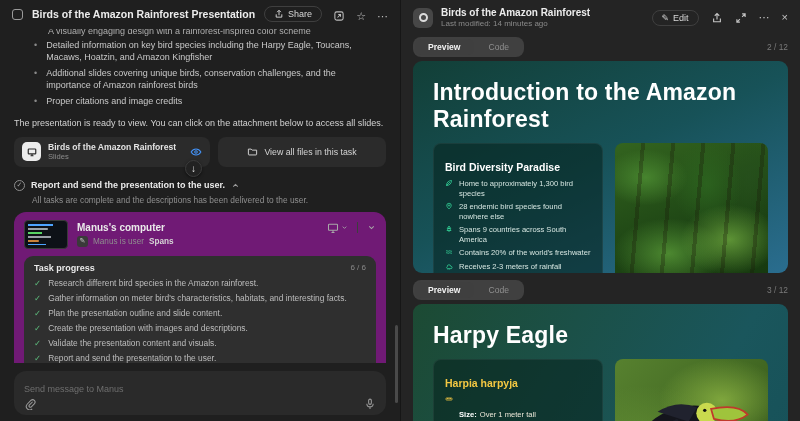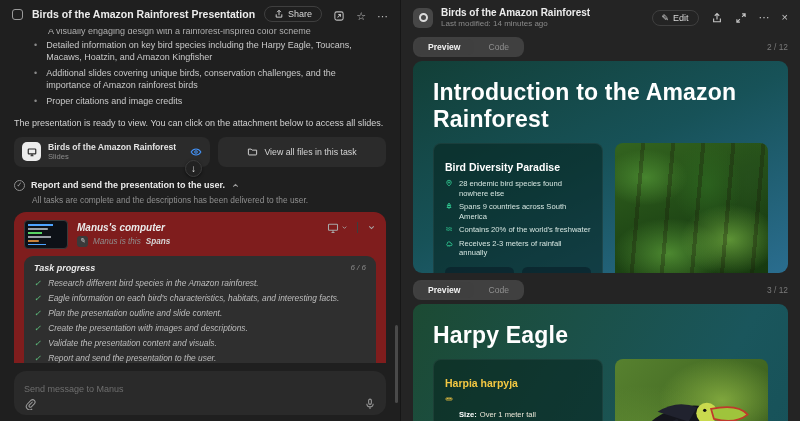--- a/index.html
+++ b/index.html
@@ -42,21 +42,21 @@
   .scroll-btn { position:absolute; left:46%; bottom:-10px; width:17px; height:17px; border-radius:50%;
     background:#222; border:1px solid #3c3c3c; display:flex; align-items:center; justify-content:center;
     color:#e8e8e8; font-size:10px; cursor:pointer; box-shadow:0 1px 3px rgba(0,0,0,.5); }
 
   .report-row { display:flex; align-items:center; gap:6px; margin-top:13px; }
   .check-circ { width:11px; height:11px; border-radius:50%; border:1px solid #8f8f8f; color:#9f9f9f;
     font-size:7px; display:flex; align-items:center; justify-content:center; }
   .report-title { font-size:9px; font-weight:bold; color:#eaeaea; }
   .report-sub { font-size:8.4px; color:#8f8f8f; margin:4px 0 0 18px; }
 
-  .pc-card { margin-top:7px; background:#7f1d1d; border-radius:12px; padding:8px 10px;font-style:italic; }
+  .pc-card { margin-top:7px; background:#701a75; border-radius:12px; padding:8px 10px; }
   .pc-head { display:flex; align-items:center; gap:9px; }
   .thumb { position:relative; width:44px; height:29px; border-radius:4px; background:#0d1117;
     border:1px solid #3a3a3a; overflow:hidden; flex-shrink:0; cursor:pointer; }
   .thumb::before { content:""; position:absolute; inset:3px; background:
     linear-gradient(#4da3ff 0 0) 0 0/70% 2px no-repeat,
     linear-gradient(#9aa0a8 0 0) 0 4px/55% 2px no-repeat,
     linear-gradient(#57d364 0 0) 0 8px/40% 2px no-repeat,
     linear-gradient(#9aa0a8 0 0) 0 12px/64% 2px no-repeat,
     linear-gradient(#c7813a 0 0) 0 16px/30% 2px no-repeat,
     linear-gradient(#4da3ff 0 0) 0 20px/50% 2px no-repeat; }
@@ -234,21 +234,21 @@
       </div>
       <div class="report-sub">All tasks are complete and the descriptions has been delivered to the user.</div>
 
       <div class="pc-card">
         <div class="pc-head">
           <div class="thumb"></div>
           <div class="pc-meta">
             <div class="pc-title">Manus's computer</div>
             <div class="pc-status">
               <span class="tool-badge">✎</span>
-              <span class="status-prefix">Manus is this</span>
+              <span class="status-prefix">Manus is user</span>
               <span class="status-tool">Spans</span>
             </div>
           </div>
           <div class="pc-actions">
             <span class="mini-group">
               <span class="ic">
                 <svg width="12" height="12" viewBox="0 0 16 16" fill="none" stroke="currentColor" stroke-width="1.4">
                     <rect x="2" y="3" width="12" height="8" rx="1"></rect>
                     <path d="M6 14h4M8 11v3"></path>
                   </svg>
@@ -272,21 +272,21 @@
           <div class="task-head">
             <span class="task-title">Task progress</span>
             <span class="task-count">6 / 6</span>
           </div>
           <div class="task-item">
             <span class="task-check">✓</span>
             <span class="task-txt">Research different bird species in the Amazon rainforest.</span>
           </div>
           <div class="task-item">
             <span class="task-check">✓</span>
-            <span class="task-txt">Eagle information on each bird's characteristics, habitats, and interesting facts.</span>
+            <span class="task-txt">Gather information on meter bird's characteristics, habitats, and interesting facts.</span>
           </div>
           <div class="task-item">
             <span class="task-check">✓</span>
             <span class="task-txt">Plan the presentation outline and slide content.</span>
           </div>
           <div class="task-item">
             <span class="task-check">✓</span>
             <span class="task-txt">Create the presentation with images and descriptions.</span>
           </div>
           <div class="task-item">
@@ -355,20 +355,28 @@
         <span class="tab">Code</span>
       </div>
       <span class="page-ind">2 / 12</span>
     </div>
 
     <div class="slide slide-intro">
       <h1>Introduction to the Amazon Rainforest</h1>
       <div class="slide-body">
         <div class="info-card">
           <h2>Bird Diversity Paradise</h2>
+          <div class="fact">
+            <span class="f-ic ic">
+              <svg width="8" height="8" viewBox="0 0 16 16" fill="none" stroke="currentColor" stroke-width="1.6">
+                  <path d="M3 13C3 7 7 3 13 3c0 6-4 10-10 10zM3 13l7-7"></path>
+                </svg>
+            </span>
+            <span class="f-txt">Home to approximately 1,300 bird species</span>
+          </div>
           <div class="fact">
             <span class="f-ic ic">
               <svg width="8" height="8" viewBox="0 0 16 16" fill="none" stroke="currentColor" stroke-width="1.6">
                   <path d="M8 14S3.5 10 3.5 7a4.5 4.5 0 0 1 9 0C12.5 10 8 14 8 14z"></path>
                   <circle cx="8" cy="7" r="1.4"></circle>
                 </svg>
             </span>
             <span class="f-txt">28 endemic bird species found nowhere else</span>
           </div>
           <div class="fact">

